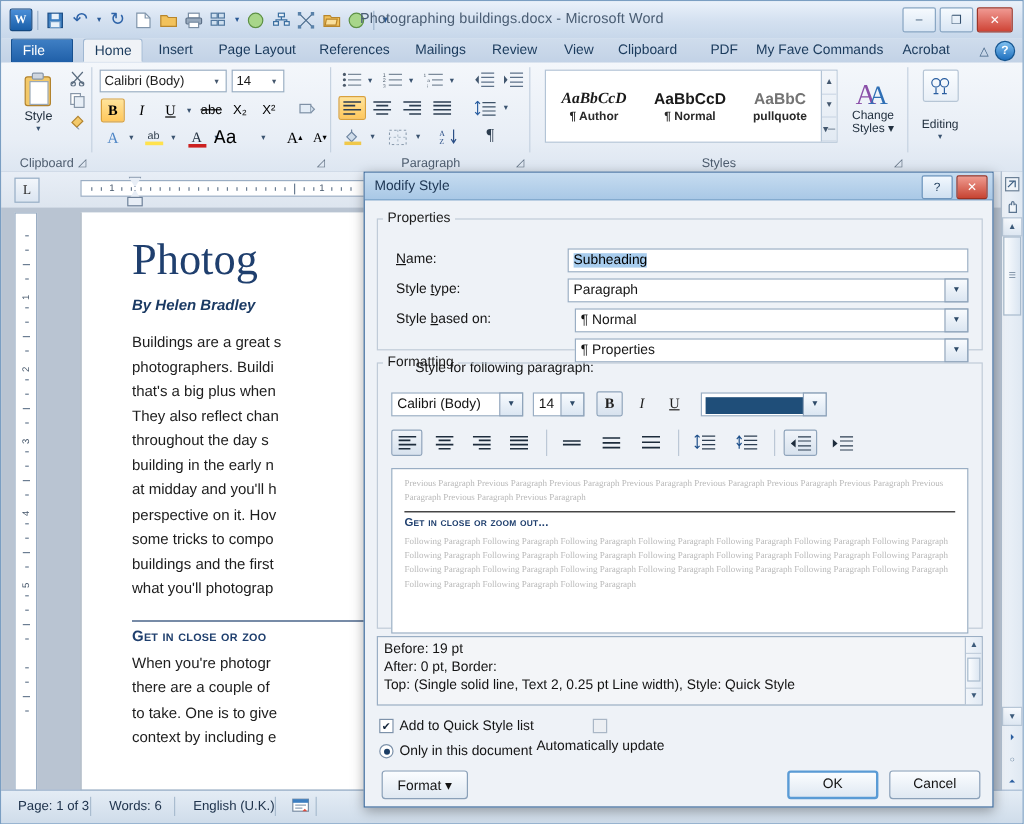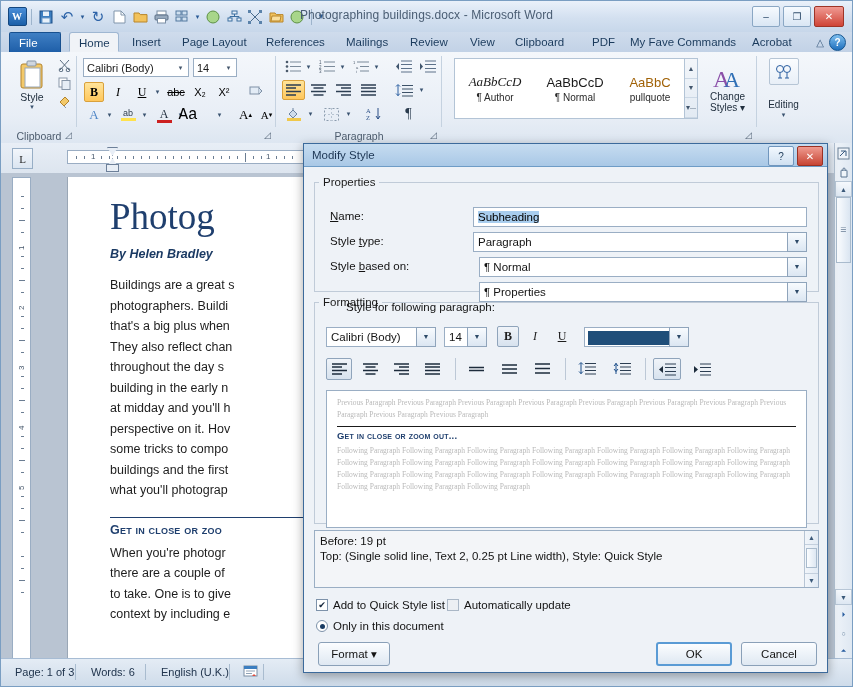--- a/index.html
+++ b/index.html
@@ -62,21 +62,21 @@
   .btn{display:flex;align-items:center;justify-content:center;box-sizing:border-box;}
   .onbtn{background:linear-gradient(#ffe49a,#ffc75c);border:1px solid #d9a13c;border-radius:2px;}
 
   
   .combo{box-sizing:border-box;border:1px solid #9aaec4;background:#fff;height:19px;
     display:flex;align-items:center;font-size:11px;color:#1b1b1b;padding-left:3px;position:relative;}
   .combo .arw{position:absolute;right:0;top:0;width:15px;height:100%;
     display:flex;align-items:center;justify-content:center;font-size:7px;color:#44566c;}
 
   
-  .gallery{position:absolute;border:1px solid #b3c4d6;background:#fff;box-sizing:border-box;}
+  .gallery{position:absolute;border:1px solid #b3c4d6;background:#fff;box-sizing:border-box;font-weight:bold;}
   .stylecell{position:absolute;top:0;height:100%;box-sizing:border-box;
     display:flex;flex-direction:column;align-items:center;justify-content:center;}
   .stylecell .smp{font-size:13px;color:#1a1a1a;font-family:"Liberation Sans",sans-serif;}
   .stylecell .nm{font-size:10px;color:#2a2a2a;margin-top:2px;}
   .galscroll{position:absolute;width:13px;top:0;height:100%;box-sizing:border-box;
     border-left:1px solid #b3c4d6;background:linear-gradient(#f3f6fa,#e2eaf3);}
   .galscroll div{height:33.33%;display:flex;align-items:center;justify-content:center;
     font-size:7px;color:#42566d;border-bottom:1px solid #ccd8e5;box-sizing:border-box;}
 
   
@@ -476,21 +476,21 @@
       <div class="gallery" style="left:12px;top:6px;width:244px;height:61px;">
         <div class="stylecell" style="left:0;width:80px;">
           <span class="smp" style="font-style:italic;font-family:'Liberation Serif',serif;">AaBbCcD</span>
           <span class="nm">¶ Author</span>
         </div>
         <div class="stylecell" style="left:80px;width:80px;">
           <span class="smp">AaBbCcD</span>
           <span class="nm">¶ Normal</span>
         </div>
         <div class="stylecell" style="left:160px;width:70px;">
-          <span class="smp" style="color:#a16207;">AaBbC</span>
+          <span class="smp" style="color:#737373;">AaBbC</span>
           <span class="nm">pullquote</span>
         </div>
         <div class="galscroll" style="right:0;">
           <div>▲</div>
           <div>▼</div>
           <div style="font-size:8px;">▾<span style="font-size:6px;">—</span></div>
         </div>
       </div>
       <div class="btn" style="position:absolute;left:262px;top:6px;width:47px;height:61px;flex-direction:column;">
         <svg width="30" height="26" viewBox="0 0 30 26">
@@ -505,20 +505,21 @@
         <div style="border:1px solid #b6c5d5;background:linear-gradient(#fbfdff,#e8eff7);width:28px;height:25px;display:flex;align-items:center;justify-content:center;border-radius:2px;">
           <svg width="17" height="16" viewBox="0 0 17 16">
               <circle cx="5" cy="5" r="3.5" fill="none" stroke="#2a5ea0"></circle>
               <circle cx="12" cy="5" r="3.5" fill="none" stroke="#2a5ea0"></circle>
               <path d="M5 9v5M12 9v5M3 14h4M10 14h4" stroke="#2a5ea0"></path>
             </svg>
         </div>
         <span style="font-size:10px;color:#22303f;line-height:11px;margin-top:14px;">Editing</span>
         <span style="font-size:7px;color:#3a5370;line-height:9px;">▾</span>
       </div>
+      <div class="glabel" style="left:0;width:314px;">Styles</div>
       <div class="dlg" style="right:100px;">◿</div>
     </div>
   </div>
 
   <div class="docarea">
 
     <div class="hruler">
       <div class="tabsel">L</div>
       <div class="rulerbar" style="left:66px;right:163px;">
         <div class="gray" style="left:0;width:0px;"></div>
@@ -775,33 +776,34 @@
       <div class="preview" style="left:11px;top:82px;width:481px;height:138px;">
         <div class="pvprev" style="padding-top:6px;">Previous Paragraph Previous Paragraph Previous Paragraph Previous Paragraph Previous Paragraph Previous Paragraph Previous Paragraph Previous Paragraph Previous Paragraph Previous Paragraph</div>
         <div class="pvline"></div>
         <div class="pvhead">Get in close or zoom out...</div>
         <div class="pvprev" style="padding-top:4px;">Following Paragraph Following Paragraph Following Paragraph Following Paragraph Following Paragraph Following Paragraph Following Paragraph Following Paragraph Following Paragraph Following Paragraph Following Paragraph Following Paragraph Following Paragraph Following Paragraph Following Paragraph Following Paragraph Following Paragraph Following Paragraph Following Paragraph Following Paragraph Following Paragraph Following Paragraph Following Paragraph Following Paragraph</div>
       </div>
     </fieldset>
 
     <div class="descbox" style="left:10px;top:386px;width:505px;height:58px;">
       <div>   Before:  19 pt</div>
+      <div>   After:  0 pt, Border:</div>
       <div>   Top: (Single solid line, Text 2,  0.25 pt Line width), Style: Quick Style</div>
       <div class="descsb">
         <div style="height:13px;border-bottom:1px solid #c3cfdd;display:flex;align-items:center;justify-content:center;font-size:7px;color:#3c5a7a;">▲</div>
         <div style="margin:3px 1px;height:18px;background:linear-gradient(90deg,#fbfdff,#dde7f2);border:1px solid #a9bbcd;"></div>
         <div style="position:absolute;bottom:0;left:0;right:0;height:13px;border-top:1px solid #c3cfdd;display:flex;align-items:center;justify-content:center;font-size:7px;color:#3c5a7a;">▼</div>
       </div>
     </div>
 
     <div class="ckrow" style="left:12px;top:455px;">
       <span class="ck">✔</span>
       <span>Add to Quick Style list</span>
     </div>
-    <div class="ckrow" style="left:143px;top:455px;">
+    <div class="ckrow" style="left:143px;top:455px;flex-direction:column;">
       <span class="ck dis"></span>
       <span>Automatically update</span>
     </div>
     <div class="ckrow" style="left:12px;top:476px;">
       <span class="rd">
           <i></i>
         </span>
       <span>Only in this document</span>
     </div>
 

